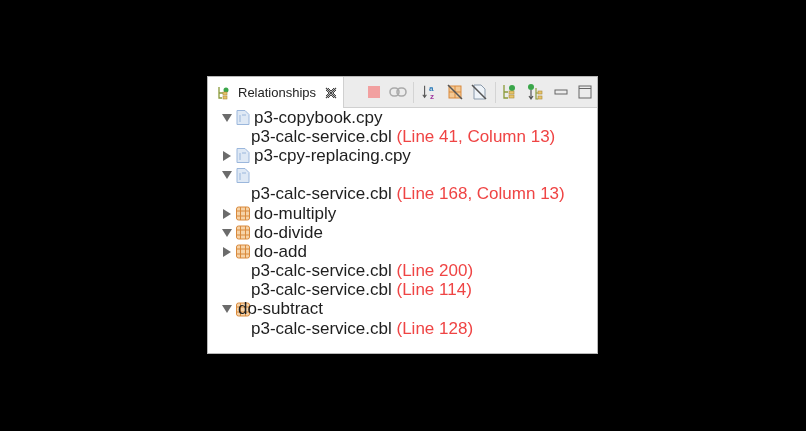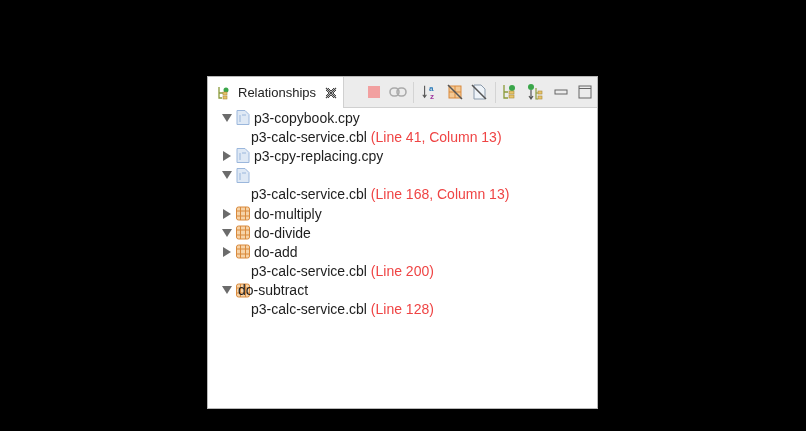--- a/index.html
+++ b/index.html
@@ -1,30 +1,30 @@
 <!DOCTYPE html>
 <html><head>
 <meta charset="utf-8">
 <style>
   html, body { margin:0; padding:0; }
   body { width:806px; height:431px; background:#000; position:relative; overflow:hidden;
          font-family:"Liberation Sans", sans-serif; }
-  .view { position:absolute; left:207px; top:76px; width:391px; height:333px;
+  .view { position:absolute; left:207px; top:76px; width:391px; height:278px;
           background:#fff; border:1px solid #b8b8b8; box-sizing:border-box; }
   .tabbar { position:absolute; left:0; top:0; width:100%; height:31px;
             background:#ececec; border-bottom:1px solid #d0d0d0; box-sizing:border-box; }
   .tab { position:absolute; left:0; top:0; height:31px; width:136px; background:#fff;
          border-right:1px solid #d0d0d0; box-sizing:border-box; display:flex; align-items:center; }
   .tab-icon { margin-left:8px; width:16px; height:16px; }
   .tab-label { margin-left:6px; font-size:13px; color:#222; }
   .tab-close { margin-left:8px; font-size:13px; color:#333; cursor:pointer; }
   .tb { position:absolute; top:6px; width:18px; height:18px; display:flex; align-items:center; justify-content:center; cursor:pointer; }
   .sep { position:absolute; top:5px; width:1px; height:21px; background:#d4d4d4; }
   .tree { position:absolute; left:0; top:31px; width:100%; }
-  .row { position:relative; height:19.2px; display:flex; align-items:center; font-size:14px; color:#1e1e1e; white-space:nowrap; }
+  .row { position:relative; height:19.2px; display:flex; align-items:center; font-size:17px; color:#1e1e1e; white-space:nowrap; }
   .twisty { position:absolute; width:10px; height:10px; cursor:pointer; }
   .ticon { position:absolute; width:14px; height:15px; }
   .lbl { position:absolute; }
   .loc { color:#ef4444; }
 </style>
 </head>
 <body>
 
 <div class="view">
   <div class="tabbar">
@@ -169,20 +169,23 @@
       <svg class="ticon" style="left:28px" viewBox="0 0 14 14">
           <rect x="0.5" y="0.5" width="13" height="13" rx="2" fill="#f6d3a8" stroke="#d98a3d"></rect>
           <path d="M4.5 0.5v13M9.5 0.5v13M0.5 4.5h13M0.5 9.5h13" stroke="#d98a3d"></path>
         </svg>
       <span class="lbl" style="left:46px">do-add</span>
     </div>
     <div class="row">
       <span class="lbl" style="left:43px"><span>p3-calc-service.cbl</span> <span class="loc">(Line 200)</span></span>
     </div>
     <div class="row">
+      <span class="lbl" style="left:43px"><span>p3-calc-service.cbl</span> <span class="loc">(Line 114)</span></span>
+    </div>
+    <div class="row">
       <svg class="twisty" style="left:14px" viewBox="0 0 10 10">
           <path d="M0 1h10L5 9z" fill="#6b6b6b"></path>
         </svg>
       <svg class="ticon" style="left:28px" viewBox="0 0 14 14">
           <rect x="0.5" y="0.5" width="13" height="13" rx="2" fill="#f6d3a8" stroke="#d98a3d"></rect>
           <path d="M4.5 0.5v13M9.5 0.5v13M0.5 4.5h13M0.5 9.5h13" stroke="#d98a3d"></path>
         </svg>
       <span class="lbl" style="left:30px">do-subtract</span>
     </div>
     <div class="row">

